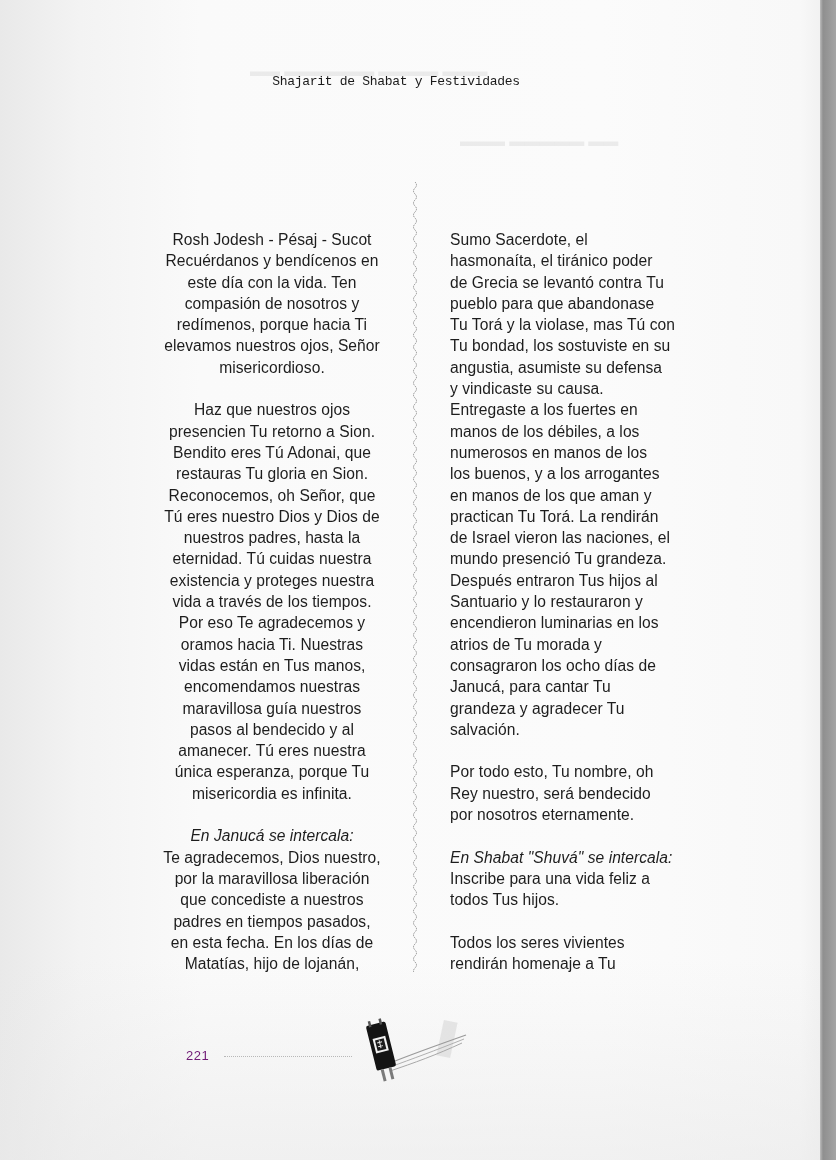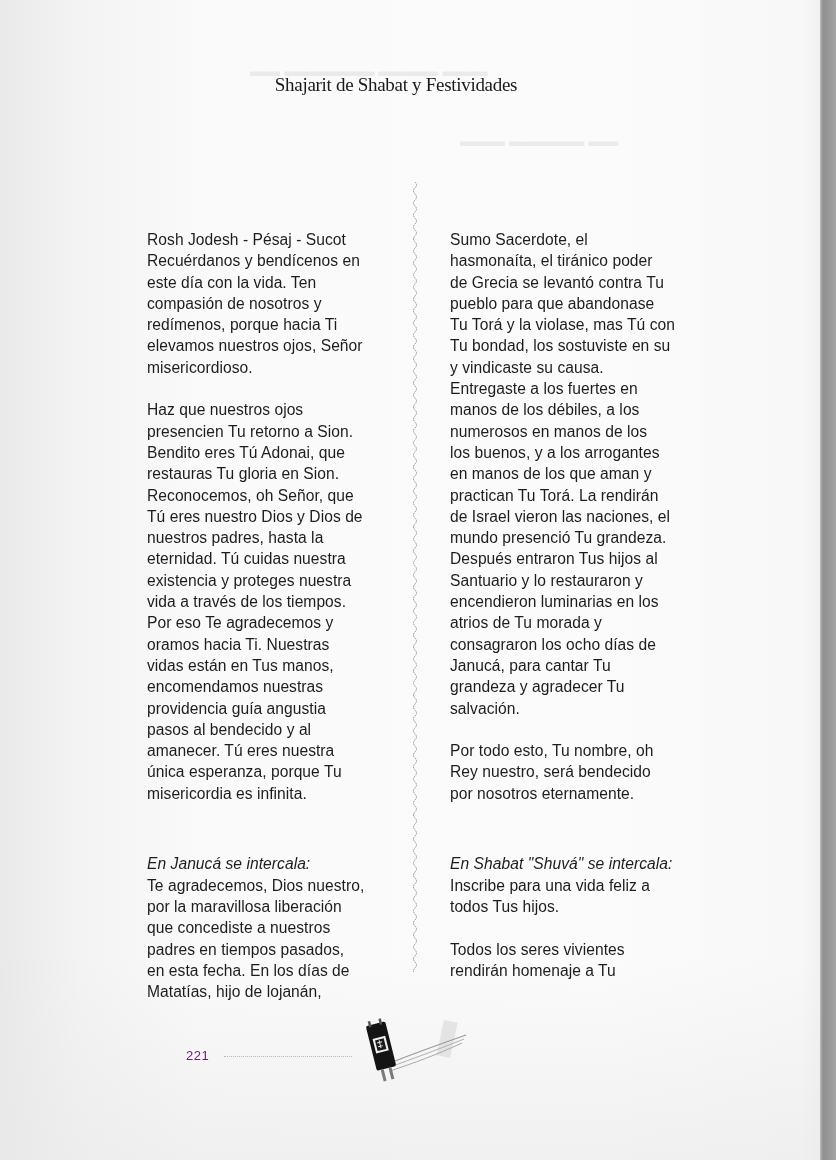--- a/index.html
+++ b/index.html
@@ -31,40 +31,40 @@
       height: 200px;
       background: linear-gradient(180deg, rgba(240,240,240,0) 0%, rgba(232,232,232,0.55) 100%);
       pointer-events: none;
     }
     .running-header {
       position: absolute;
       top: 74px;
       left: 0;
       width: 792px;
       text-align: center;
-      font-family: Liberation Serif, serif;
-      font-size: 19px;
+      font-family: Liberation Mono, monospace;
+      font-size: 13px;
       letter-spacing: -0.3px;
       color: #1a1a1a;
     }
     .column {
       position: absolute;
       top: 229px;
       width: 250px;
       font-size: 15.6px;
       line-height: 21.3px;
       letter-spacing: 0.05px;
       color: #1d1d1d;
       white-space: nowrap;
     }
-    .column.left { left: 147px; }
+    .column.left { left: 147px; text-align: center; }
     .column.right { left: 450px; top: 229px; }
     .line { display: block; height: 21.3px; }
     .gap { display: block; height: 21.3px; }
-    .italic { font-style: italic; margin-top: 28px; }
+    .italic { font-style: italic; }
     .divider {
       position: absolute;
       left: 405px;
       top: 182px;
       width: 20px;
       height: 790px;
     }
     .footer {
       position: absolute;
       top: 1048px;
@@ -123,21 +123,21 @@
     <span class="line">Reconocemos, oh Señor, que</span>
     <span class="line">Tú eres nuestro Dios y Dios de</span>
     <span class="line">nuestros padres, hasta la</span>
     <span class="line">eternidad. Tú cuidas nuestra</span>
     <span class="line">existencia y proteges nuestra</span>
     <span class="line">vida a través de los tiempos.</span>
     <span class="line">Por eso Te agradecemos y</span>
     <span class="line">oramos hacia Ti. Nuestras</span>
     <span class="line">vidas están en Tus manos,</span>
     <span class="line">encomendamos nuestras</span>
-    <span class="line">providencia guía angustia</span>
+    <span class="line">maravillosa guía nuestros</span>
     <span class="line">pasos al bendecido y al</span>
     <span class="line">amanecer. Tú eres nuestra</span>
     <span class="line">única esperanza, porque Tu</span>
     <span class="line">misericordia es infinita.</span>
     <span class="gap"></span>
     <span class="line italic">En Janucá se intercala:</span>
     <span class="line">Te agradecemos, Dios nuestro,</span>
     <span class="line">por la maravillosa liberación</span>
     <span class="line">que concediste a nuestros</span>
     <span class="line">padres en tiempos pasados,</span>
@@ -149,20 +149,21 @@
   <path id="wave" d="M10 0 Q 13 3 10 6 Q 7 9 10 12 Q 13 15 10 18 Q 7 21 10 24 Q 13 27 10 30 Q 7 33 10 36 Q 13 39 10 42 Q 7 45 10 48 Q 13 51 10 54 Q 7 57 10 60 Q 13 63 10 66 Q 7 69 10 72 Q 13 75 10 78 Q 7 81 10 84 Q 13 87 10 90 Q 7 93 10 96 Q 13 99 10 102 Q 7 105 10 108 Q 13 111 10 114 Q 7 117 10 120 Q 13 123 10 126 Q 7 129 10 132 Q 13 135 10 138 Q 7 141 10 144 Q 13 147 10 150 Q 7 153 10 156 Q 13 159 10 162 Q 7 165 10 168 Q 13 171 10 174 Q 7 177 10 180 Q 13 183 10 186 Q 7 189 10 192 Q 13 195 10 198 Q 7 201 10 204 Q 13 207 10 210 Q 7 213 10 216 Q 13 219 10 222 Q 7 225 10 228 Q 13 231 10 234 Q 7 237 10 240 Q 13 243 10 246 Q 7 249 10 252 Q 13 255 10 258 Q 7 261 10 264 Q 13 267 10 270 Q 7 273 10 276 Q 13 279 10 282 Q 7 285 10 288 Q 13 291 10 294 Q 7 297 10 300 Q 13 303 10 306 Q 7 309 10 312 Q 13 315 10 318 Q 7 321 10 324 Q 13 327 10 330 Q 7 333 10 336 Q 13 339 10 342 Q 7 345 10 348 Q 13 351 10 354 Q 7 357 10 360 Q 13 363 10 366 Q 7 369 10 372 Q 13 375 10 378 Q 7 381 10 384 Q 13 387 10 390 Q 7 393 10 396 Q 13 399 10 402 Q 7 405 10 408 Q 13 411 10 414 Q 7 417 10 420 Q 13 423 10 426 Q 7 429 10 432 Q 13 435 10 438 Q 7 441 10 444 Q 13 447 10 450 Q 7 453 10 456 Q 13 459 10 462 Q 7 465 10 468 Q 13 471 10 474 Q 7 477 10 480 Q 13 483 10 486 Q 7 489 10 492 Q 13 495 10 498 Q 7 501 10 504 Q 13 507 10 510 Q 7 513 10 516 Q 13 519 10 522 Q 7 525 10 528 Q 13 531 10 534 Q 7 537 10 540 Q 13 543 10 546 Q 7 549 10 552 Q 13 555 10 558 Q 7 561 10 564 Q 13 567 10 570 Q 7 573 10 576 Q 13 579 10 582 Q 7 585 10 588 Q 13 591 10 594 Q 7 597 10 600 Q 13 603 10 606 Q 7 609 10 612 Q 13 615 10 618 Q 7 621 10 624 Q 13 627 10 630 Q 7 633 10 636 Q 13 639 10 642 Q 7 645 10 648 Q 13 651 10 654 Q 7 657 10 660 Q 13 663 10 666 Q 7 669 10 672 Q 13 675 10 678 Q 7 681 10 684 Q 13 687 10 690 Q 7 693 10 696 Q 13 699 10 702 Q 7 705 10 708 Q 13 711 10 714 Q 7 717 10 720 Q 13 723 10 726 Q 7 729 10 732 Q 13 735 10 738 Q 7 741 10 744 Q 13 747 10 750 Q 7 753 10 756 Q 13 759 10 762 Q 7 765 10 768 Q 13 771 10 774 Q 7 777 10 780 Q 13 783 10 786 Q 7 789 10 792" fill="none" stroke="#8a8a8a" stroke-width="1" stroke-dasharray="1.2 0.8"></path>
 </svg>
 
 <div class="column right" id="right-col">
     <span class="line">Sumo Sacerdote, el</span>
     <span class="line">hasmonaíta, el tiránico poder</span>
     <span class="line">de Grecia se levantó contra Tu</span>
     <span class="line">pueblo para que abandonase</span>
     <span class="line">Tu Torá y la violase, mas Tú con</span>
     <span class="line">Tu bondad, los sostuviste en su</span>
+    <span class="line">angustia, asumiste su defensa</span>
     <span class="line">y vindicaste su causa.</span>
     <span class="line">Entregaste a los fuertes en</span>
     <span class="line">manos de los débiles, a los</span>
     <span class="line">numerosos en manos de los</span>
     <span class="line">los buenos, y a los arrogantes</span>
     <span class="line">en manos de los que aman y</span>
     <span class="line">practican Tu Torá. La rendirán</span>
     <span class="line">de Israel vieron las naciones, el</span>
     <span class="line">mundo presenció Tu grandeza.</span>
     <span class="line">Después entraron Tus hijos al</span>

